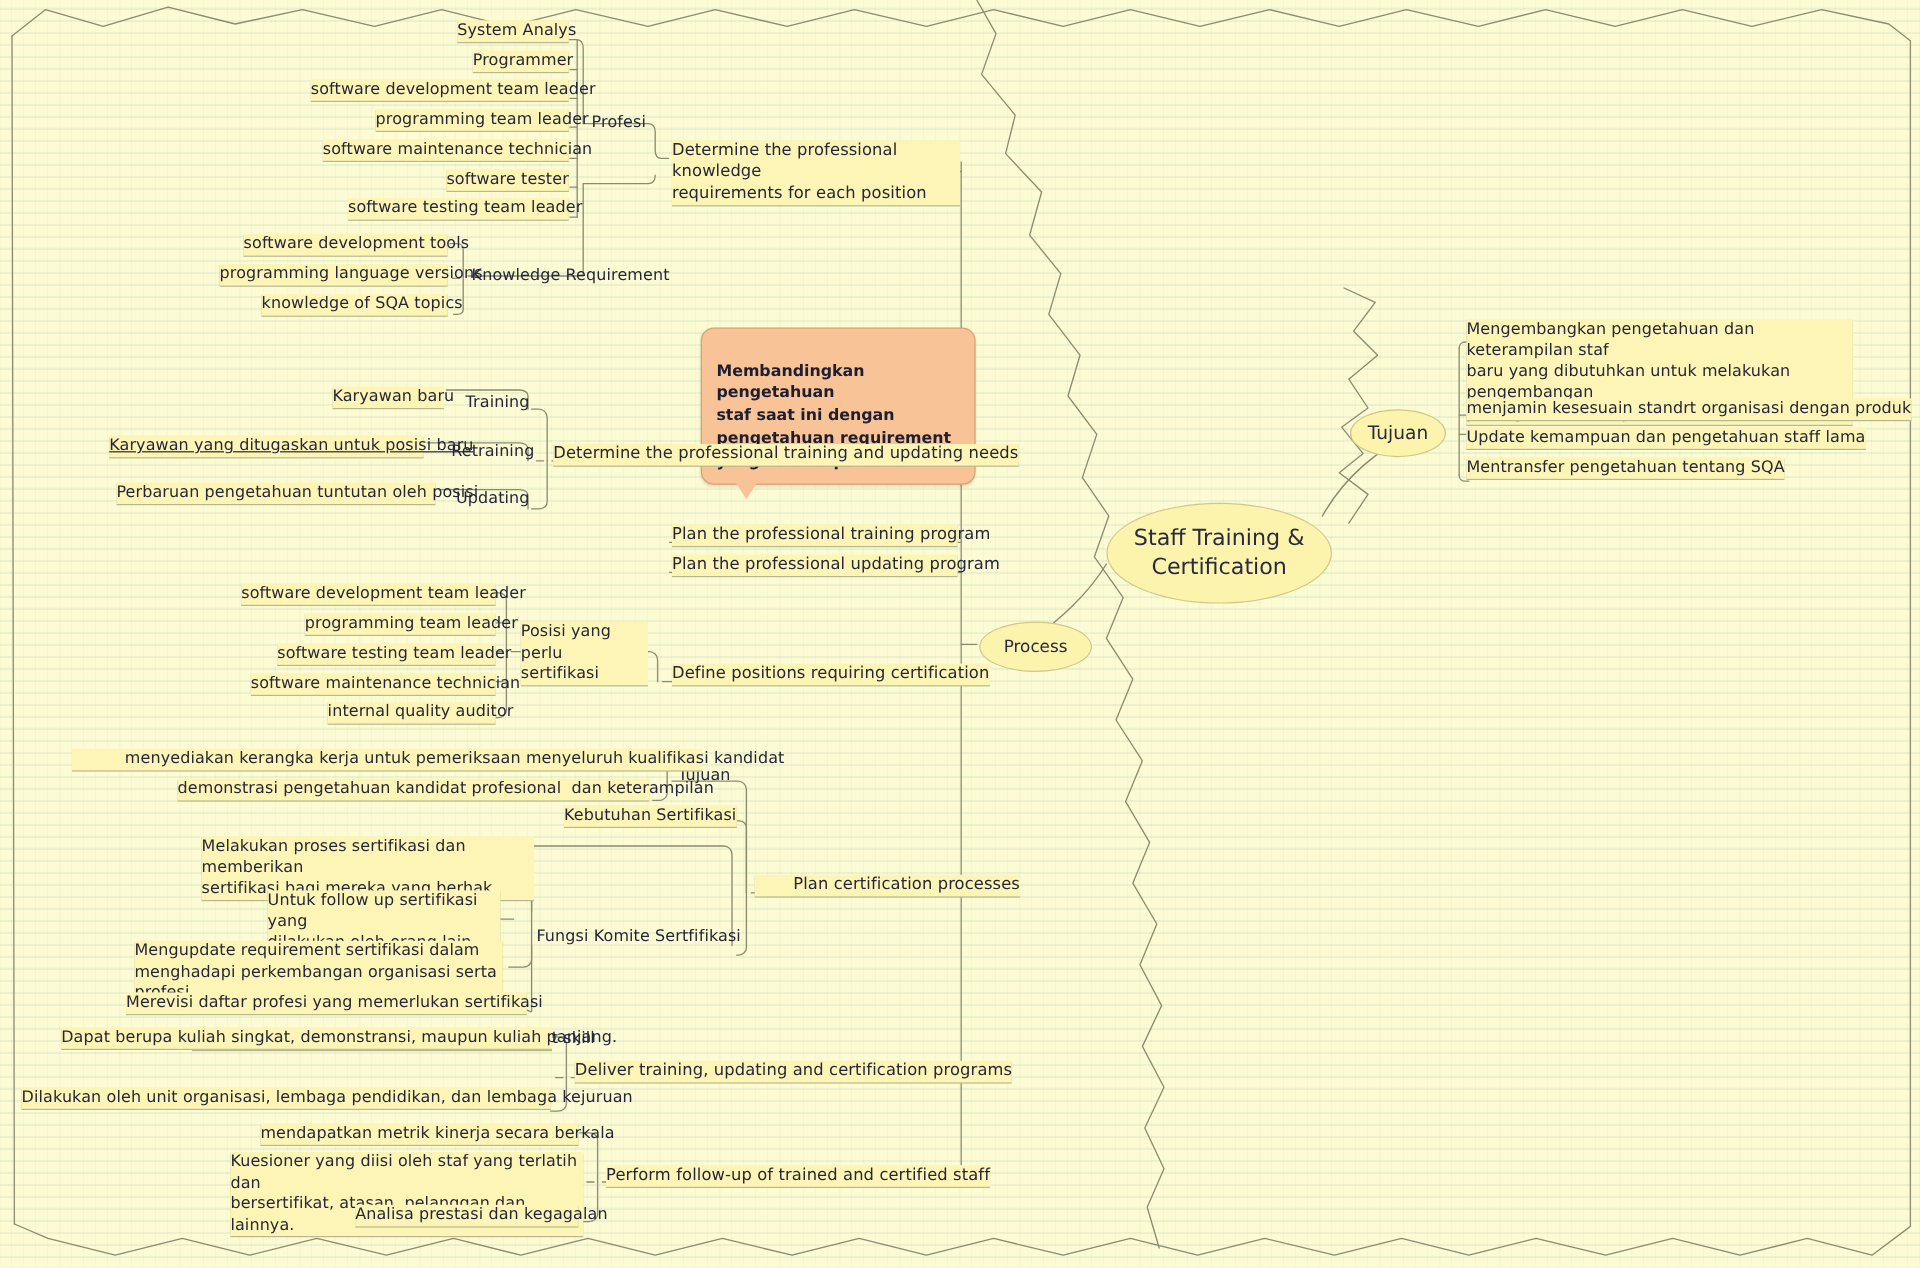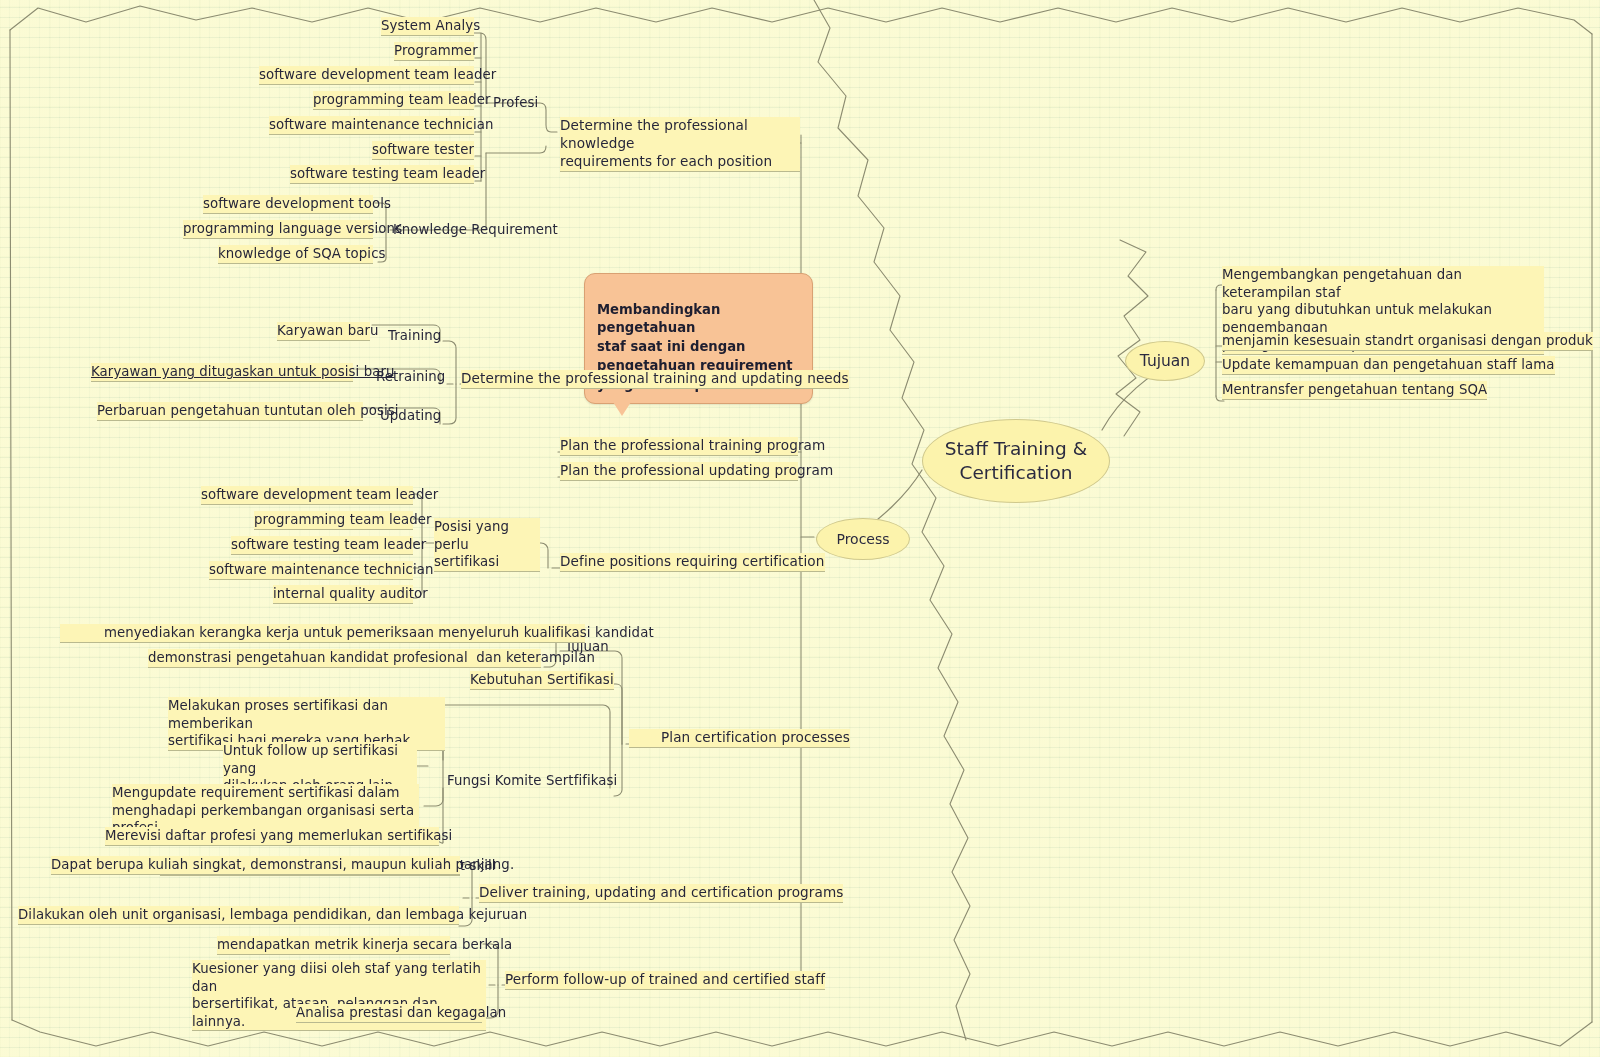--- a/index.html
+++ b/index.html
@@ -269,18 +269,18 @@
   <div class="node hl" style="left:112px;top:784px;width:307px;white-space:pre-line;">Mengupdate requirement sertifikasi dalam
 menghadapi perkembangan organisasi serta profesi</div>
   <div class="node hl" style="left:105px;top:827px;width:334px;text-align:left;">Merevisi daftar profesi yang memerlukan sertifikasi</div>
 
   <div class="node hl lead" style="left:479px;top:884px;">Deliver training, updating and certification programs</div>
   <div class="node hl" style="left:160px;top:857px;width:300px;text-align:right;">rekayasa perangkat lunak, SQA Management skill</div>
   <div class="node hl" style="left:51px;top:856px;width:409px;text-align:right;">Dapat berupa kuliah singkat, demonstransi, maupun kuliah panjang.</div>
   <div class="node hl" style="left:18px;top:906px;width:441px;text-align:right;">Dilakukan oleh unit organisasi, lembaga pendidikan, dan lembaga kejuruan</div>
 
   <div class="node hl lead" style="left:505px;top:971px;">Perform follow-up of trained and certified staff</div>
-  <div class="node hl" style="left:217px;top:936px;width:233px;text-align:right;">mendapatkan metrik kinerja secara berkala</div>
+  <div class="node hl" style="left:217px;top:936px;width:265px;text-align:right;">mendapatkan metrik kinerja secara berkala</div>
   <div class="node hl" style="left:192px;top:960px;width:294px;white-space:pre-line;">Kuesioner yang diisi oleh staf yang terlatih dan
 bersertifikat, atasan, pelanggan dan lainnya.</div>
   <div class="node hl" style="left:296px;top:1004px;width:186px;text-align:right;">Analisa prestasi dan kegagalan</div>
 
 </div>
 
 </body></html>

